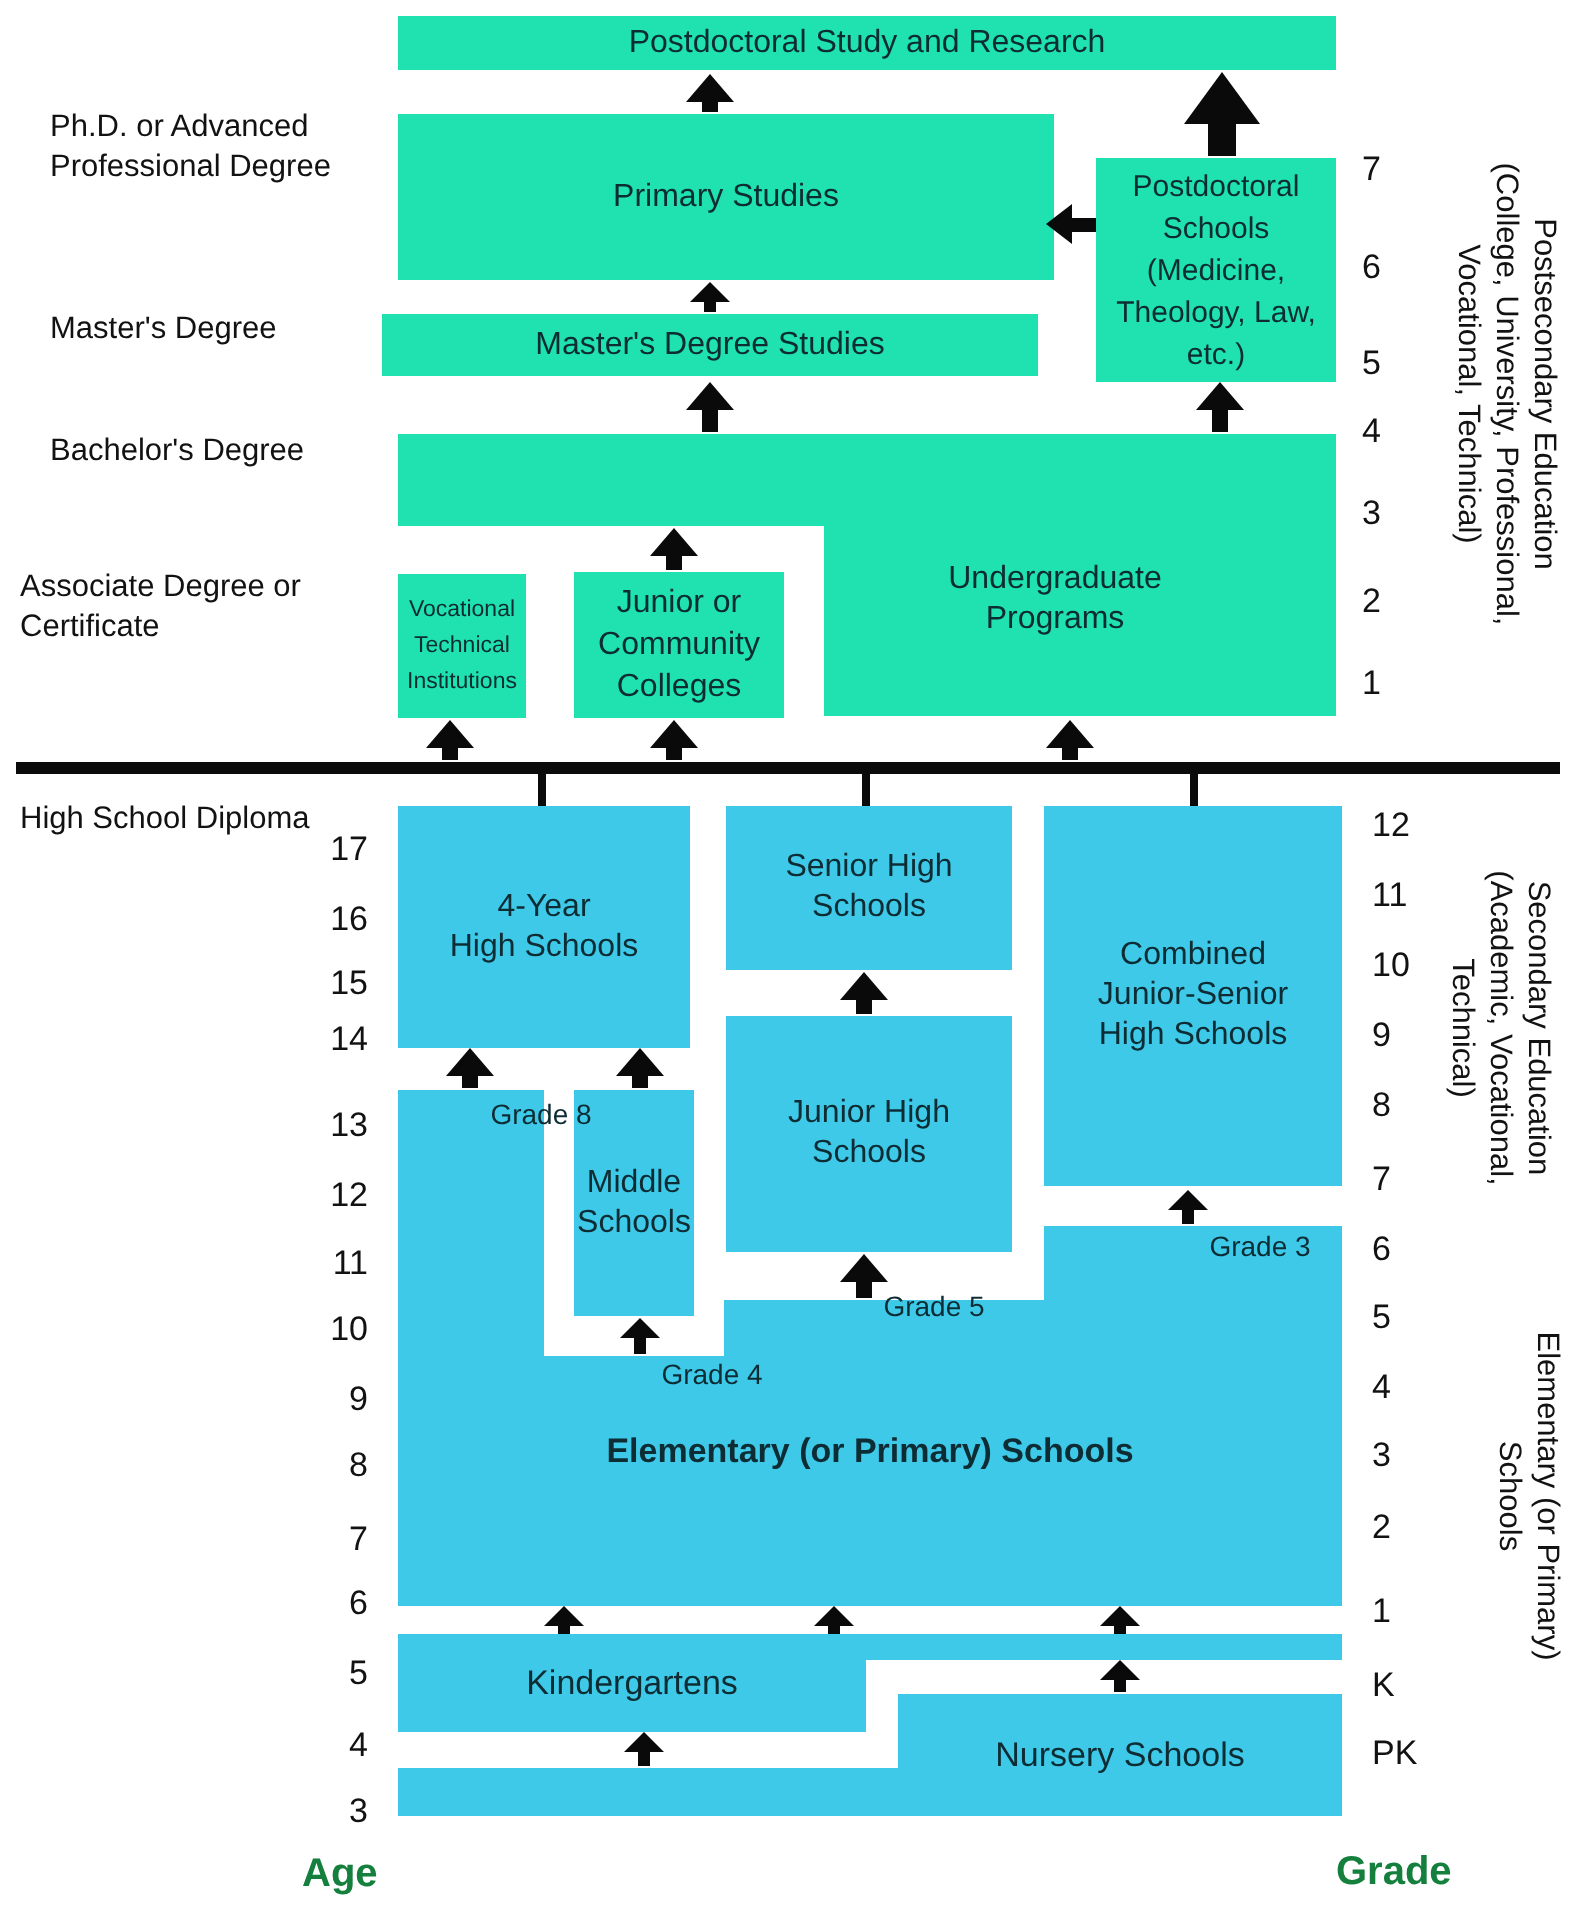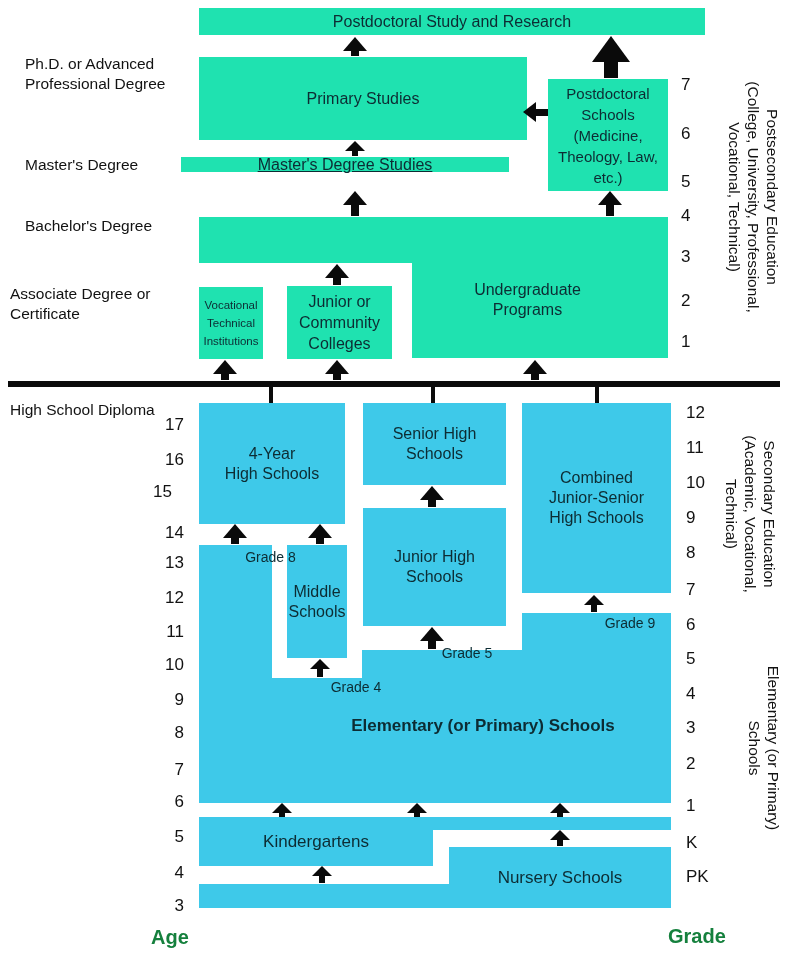--- a/index.html
+++ b/index.html
@@ -49,37 +49,37 @@
   .small-lines{font-size:11.5px;line-height:18px;}
   .jr-lines{font-size:16px;line-height:21px;}
   .prof-lines{font-size:15px;line-height:21px;}
   .elem-title{font-size:17px;font-weight:bold;}
 </style>
 </head>
 <body>
 
 <div class="canvas">
 
-  <div class="bx post" style="left:199px;top:8px;width:506px;height:27px;">
+  <div class="bx post" style="left:199px;top:8px;width:469px;height:27px;">
     <div>Postdoctoral Study and Research</div>
   </div>
 
   <div class="bx post" style="left:199px;top:57px;width:328px;height:83px;">
     <div>Primary Studies</div>
   </div>
 
   <div class="bx post prof-lines" style="left:548px;top:79px;width:120px;height:112px;">
     <div>Postdoctoral</div>
     <div>Schools</div>
     <div>(Medicine,</div>
     <div>Theology, Law,</div>
     <div>etc.)</div>
   </div>
 
-  <div class="bx post" style="left:181px;top:157px;width:328px;height:15px;text-decoration:underline;">
+  <div class="bx post" style="left:191px;top:157px;width:328px;height:31px;">
     <div>Master's Degree Studies</div>
   </div>
 
   <div class="fill-post" style="left:199px;top:217px;width:469px;height:46px;"></div>
   <div class="fill-post" style="left:412px;top:263px;width:256px;height:95px;"></div>
   <div class="boxtext" style="left:412px;top:268px;width:231px;height:64px;">
     <div>Undergraduate</div>
     <div>Programs</div>
   </div>
 
@@ -190,33 +190,33 @@
 
   <div class="bx k12" style="left:287px;top:545px;width:60px;height:113px;">
     <div>Middle</div>
     <div>Schools</div>
   </div>
 
   <div class="fill-k12" style="left:199px;top:545px;width:73px;height:258px;"></div>
   <div class="fill-k12" style="left:272px;top:678px;width:90px;height:125px;"></div>
   <div class="fill-k12" style="left:362px;top:650px;width:160px;height:153px;"></div>
   <div class="fill-k12" style="left:522px;top:613px;width:149px;height:190px;"></div>
-  <div class="boxtext elem-title" style="left:199px;top:714px;width:472px;height:24px;margin-left:48px;">Elementary (or Primary) Schools</div>
+  <div class="boxtext elem-title" style="left:199px;top:714px;width:472px;height:24px;">Elementary (or Primary) Schools</div>
 
   <div class="fill-k12" style="left:199px;top:817px;width:234px;height:49px;"></div>
   <div class="fill-k12" style="left:433px;top:817px;width:238px;height:13px;"></div>
   <div class="boxtext" style="left:199px;top:817px;width:234px;height:49px;font-size:17px;">Kindergartens</div>
 
   <div class="fill-k12" style="left:449px;top:847px;width:222px;height:61px;"></div>
   <div class="fill-k12" style="left:199px;top:884px;width:250px;height:24px;"></div>
   <div class="boxtext" style="left:449px;top:847px;width:222px;height:61px;font-size:17px;">Nursery Schools</div>
 
   <div class="marker" style="left:199px;top:549px;width:73px;">Grade 8</div>
   <div class="marker" style="left:382px;top:645px;width:100px;">Grade 5</div>
-  <div class="marker" style="left:545px;top:615px;width:100px;">Grade 9</div>
+  <div class="marker" style="left:545px;top:615px;width:100px;">Grade 3</div>
   <div class="marker" style="left:271px;top:679px;width:100px;">Grade 4</div>
 
   <div class="arrU" style="left:223px;top:524px;height:20px;">
       <div class="h"></div>
       <div class="s"></div>
     </div>
   <div class="arrU" style="left:308px;top:524px;height:20px;">
       <div class="h"></div>
       <div class="s"></div>
     </div>
@@ -252,22 +252,22 @@
       <div class="h"></div>
       <div class="s"></div>
     </div>
   <div class="arrU sm" style="left:550px;top:830px;height:16px;">
       <div class="h"></div>
       <div class="s"></div>
     </div>
 
   <div class="num agecol" style="left:148px;top:415px;">17</div>
   <div class="num agecol" style="left:148px;top:450px;">16</div>
-  <div class="num agecol" style="left:136px;top:482px;">15</div>
-  <div class="num agecol" style="left:148px;top:523px;">14</div>
+  <div class="num agecol" style="left:148px;top:482px;">15</div>
+  <div class="num agecol" style="left:148px;top:510px;">14</div>
   <div class="num agecol" style="left:148px;top:553px;">13</div>
   <div class="num agecol" style="left:148px;top:588px;">12</div>
   <div class="num agecol" style="left:148px;top:622px;">11</div>
   <div class="num agecol" style="left:148px;top:655px;">10</div>
   <div class="num agecol" style="left:148px;top:690px;">9</div>
   <div class="num agecol" style="left:148px;top:723px;">8</div>
   <div class="num agecol" style="left:148px;top:760px;">7</div>
   <div class="num agecol" style="left:148px;top:792px;">6</div>
   <div class="num agecol" style="left:148px;top:827px;">5</div>
   <div class="num agecol" style="left:148px;top:863px;">4</div>

